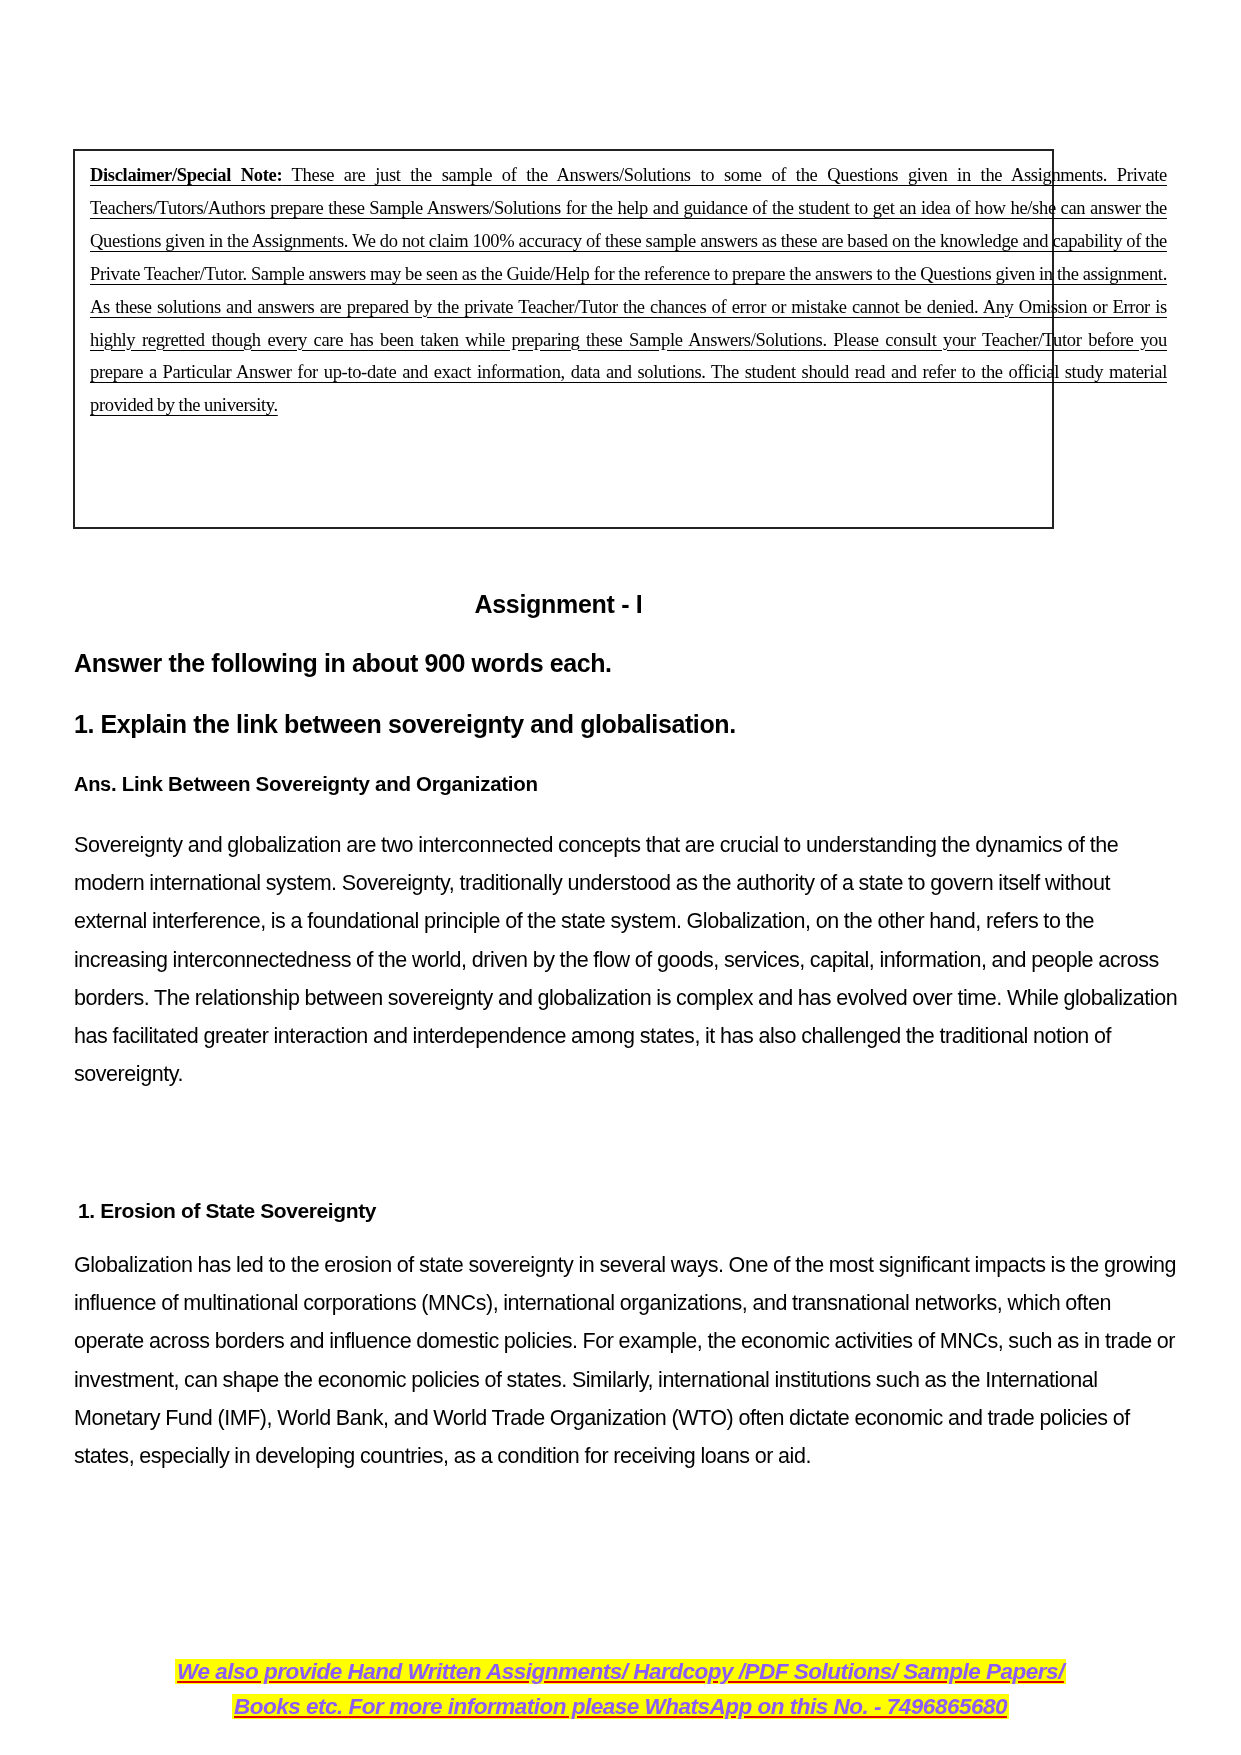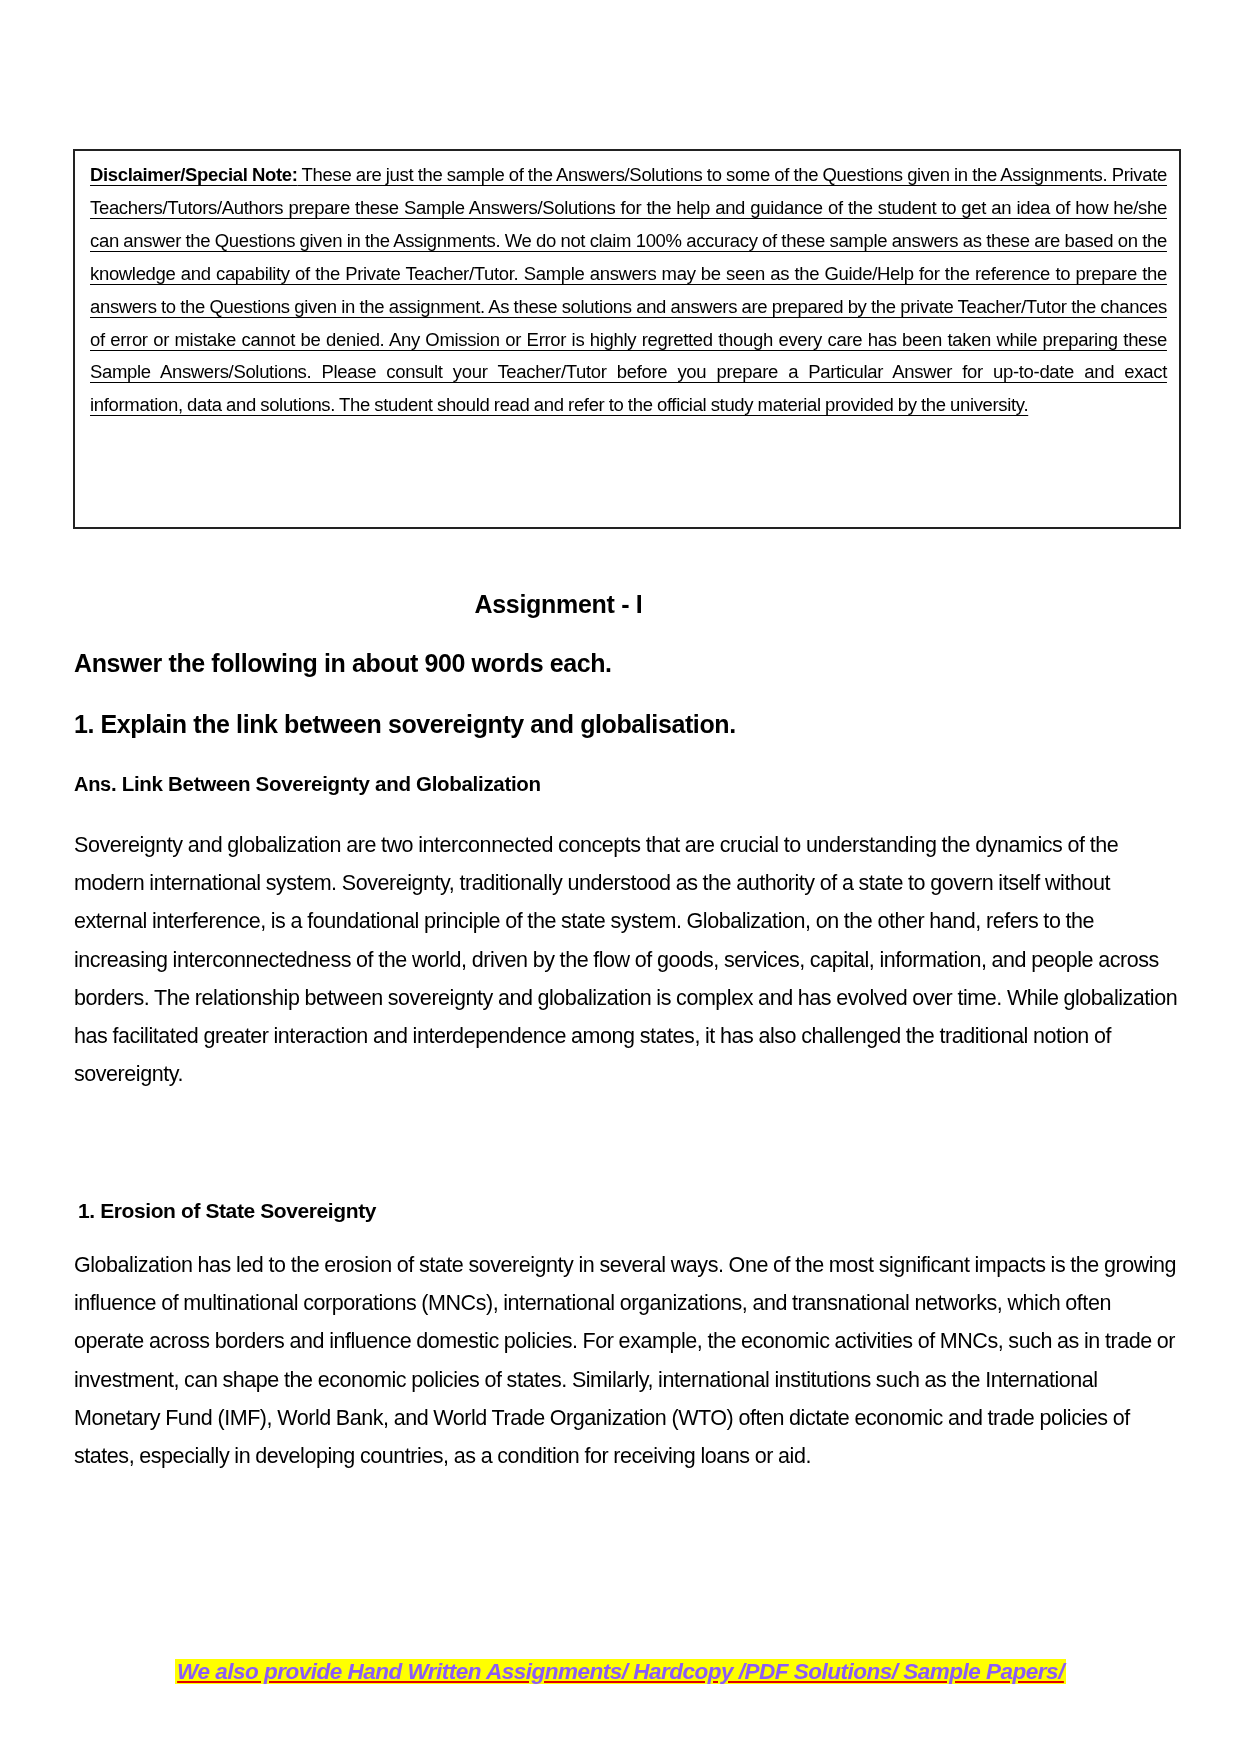--- a/index.html
+++ b/index.html
@@ -12,25 +12,26 @@
       height: 1755px;
       position: relative;
       overflow: hidden;
       font-family: "Liberation Sans", sans-serif;
       color: #000;
     }
     .disclaimer-box {
       position: absolute;
       left: 73px;
       top: 149px;
-      width: 1108px;
+      width: 981px;
       height: 380px;
       border: 2px solid #222;
       box-sizing: border-box;
       padding: 8px 14px 14px 15px;
+      font-family: Liberation Serif, serif;
     }
     .disclaimer-text {
       font-size: 19.2px;
       line-height: 32.9px;
       text-align: justify;
       text-decoration: underline;
       text-underline-offset: 4px;
       letter-spacing: -0.35px;
       word-spacing: -0.5px;
       margin: 0;
@@ -126,23 +127,24 @@
 <div class="disclaimer-box">
   <p class="disclaimer-text"><b>Disclaimer/Special Note:</b><span> These are just the sample of the Answers/Solutions to some of the Questions given in the Assignments. Private Teachers/Tutors/Authors prepare these Sample Answers/Solutions for the help and guidance of the student to get an idea of how he/she can answer the Questions given in the Assignments. We do not claim 100% accuracy of these sample answers as these are based on the knowledge and capability of the Private Teacher/Tutor. Sample answers may be seen as the Guide/Help for the reference to prepare the answers to the Questions given in the assignment. As these solutions and answers are prepared by the private Teacher/Tutor the chances of error or mistake cannot be denied. Any Omission or Error is highly regretted though every care has been taken while preparing these Sample Answers/Solutions. Please consult your Teacher/Tutor before you prepare a Particular Answer for up-to-date and exact information, data and solutions. The student should read and refer to the official study material provided by the university.</span></p>
 </div>
 
 <h1 class="assignment-title">Assignment - I</h1>
 
 <h2 class="instruction">Answer the following in about 900 words each.</h2>
 
 <h2 class="question">1. Explain the link between sovereignty and globalisation.</h2>
 
-<h3 class="answer-heading"><span class="ans-label">Ans</span><span class="ans-title">. </span><span class="ans-title">Link Between Sovereignty and Globalization</span></h3>
+<h3 class="answer-heading"><span class="ans-label">Ans</span><span class="ans-title">. </span><span class="ans-title">Link Between Sovereignty and Organization</span></h3>
 
 <p class="para para-1">Sovereignty and globalization are two interconnected concepts that are crucial to understanding the dynamics of the modern international system. Sovereignty, traditionally understood as the authority of a state to govern itself without external interference, is a foundational principle of the state system. Globalization, on the other hand, refers to the increasing interconnectedness of the world, driven by the flow of goods, services, capital, information, and people across borders. The relationship between sovereignty and globalization is complex and has evolved over time. While globalization has facilitated greater interaction and interdependence among states, it has also challenged the traditional notion of sovereignty.</p>
 
 <h4 class="section-heading">1. Erosion of State Sovereignty</h4>
 
 <p class="para para-2">Globalization has led to the erosion of state sovereignty in several ways. One of the most significant impacts is the growing influence of multinational corporations (MNCs), international organizations, and transnational networks, which often operate across borders and influence domestic policies. For example, the economic activities of MNCs, such as in trade or investment, can shape the economic policies of states. Similarly, international institutions such as the International Monetary Fund (IMF), World Bank, and World Trade Organization (WTO) often dictate economic and trade policies of states, especially in developing countries, as a condition for receiving loans or aid.</p>
 
 <div class="footer-promo">
   <span>We also provide Hand Written Assignments/ Hardcopy /PDF Solutions/ Sample Papers/</span><br>
+  <span>Books etc. For more information please WhatsApp on this No. - 7496865680</span>
 </div>
 
 </body></html>

